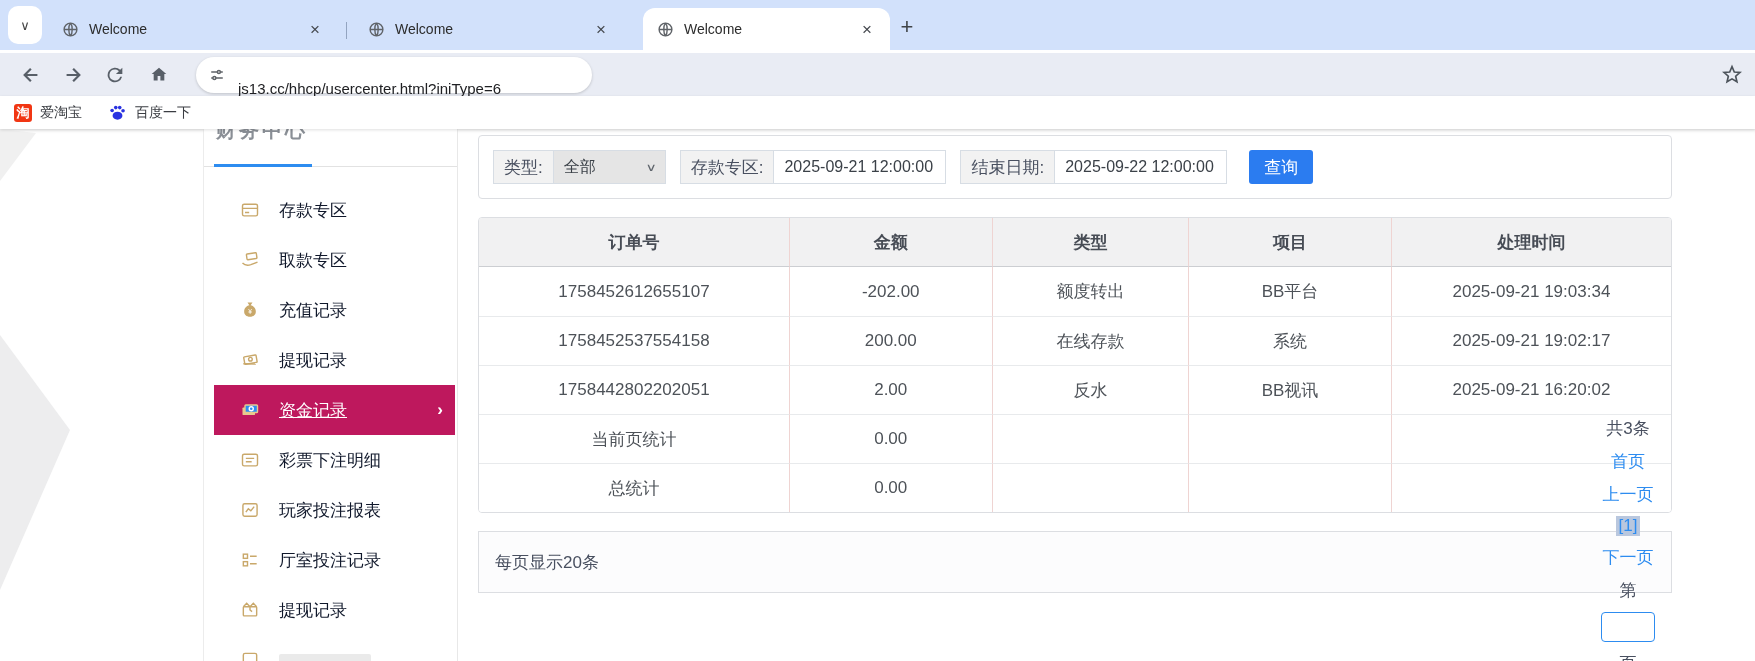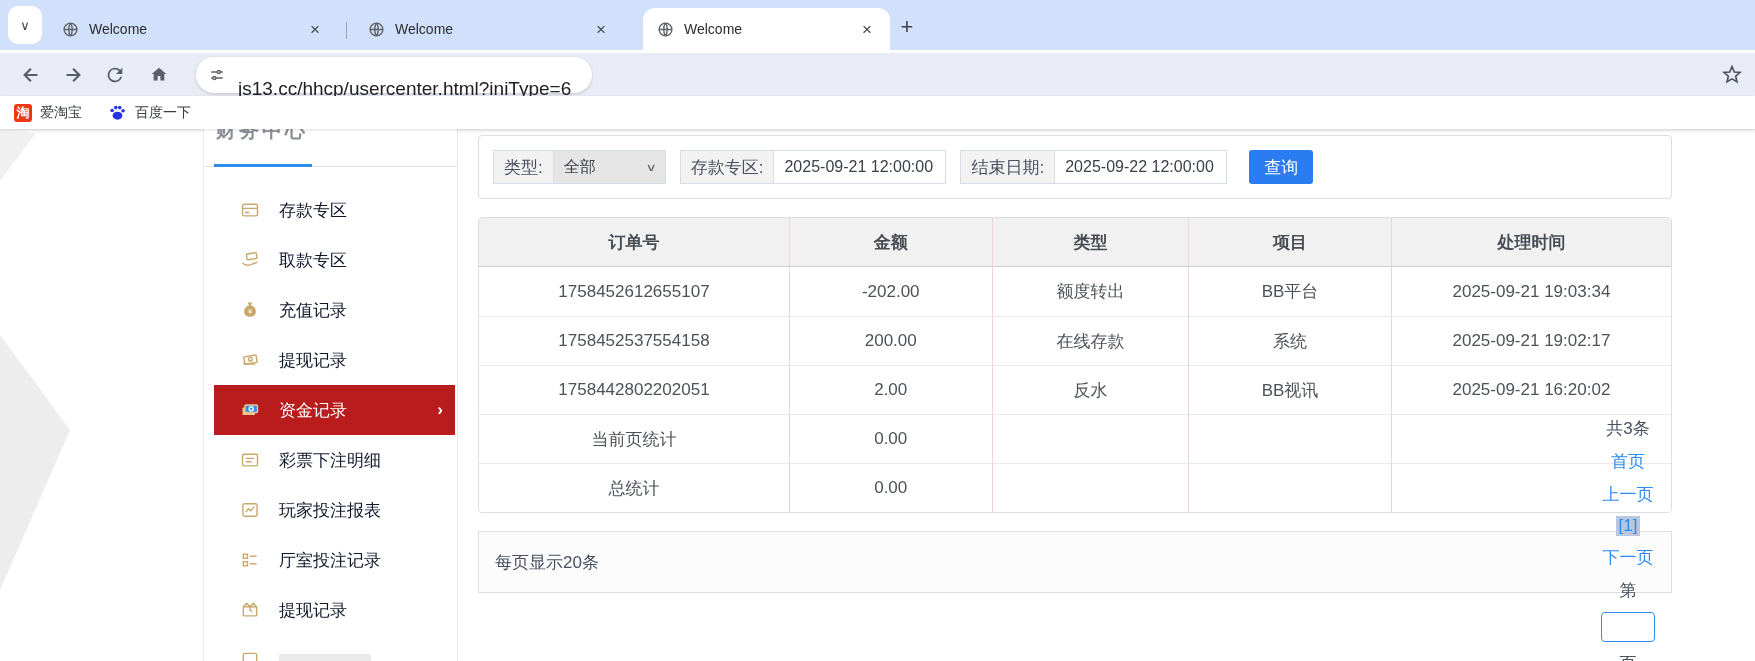--- a/index.html
+++ b/index.html
@@ -19,21 +19,21 @@
   .tab3 { left:643px; width:247px; background:#fff; border-radius:12px 12px 0 0; }
   .tab-divider { position:absolute; left:346px; top:22px; width:1px; height:17px; background:#93a4c0; }
   .new-tab { position:absolute; left:892px; top:12px; width:30px; height:30px; display:flex; align-items:center;
              justify-content:center; font-size:22px; color:#3f4347; cursor:pointer; }
 
   .toolbar { position:absolute; left:0; top:50px; width:1755px; height:46px; background:#e9ecf4; border-top:3px solid #fff; }
   .nav-btn { position:absolute; top:11px; width:24px; height:24px; color:#585f68; cursor:pointer; }
   .nav-btn svg { width:22px; height:22px; }
   .omnibox { position:absolute; left:196px; top:4px; width:396px; height:36px; background:#fff; border-radius:18px;
              box-shadow:0 1px 3px rgba(0,0,0,.18); display:flex; align-items:center; padding:0 12px; gap:12px; }
-  .omnibox .url { font-size:19px; color:#202124; white-space:nowrap;margin-top:27px; }
+  .omnibox .url { font-size:15px; color:#202124; white-space:nowrap;margin-top:27px; }
   .star-btn { position:absolute; right:12px; top:10px; width:22px; height:22px; color:#4c535b; cursor:pointer; }
 
   .bookmarks { position:absolute; left:0; top:96px; width:1755px; height:33px; background:#fff;
                box-shadow:0 1px 3px rgba(0,0,0,.13); display:flex; align-items:center; gap:26px; padding:0 14px; z-index:5; }
   .bookmark { display:flex; align-items:center; gap:8px; font-size:14px; color:#3a3d42; cursor:pointer; }
   .tb-ico { width:18px; height:18px; background:#f13613; color:#fff; border-radius:3px; font-size:13px; font-weight:bold;
             display:flex; align-items:center; justify-content:center; }
   .paw-ico { width:19px; height:19px; }
 
   
@@ -44,21 +44,21 @@
   
   .sidebar { position:absolute; left:203px; top:0; width:255px; height:532px; background:#fff;
              border-left:1px solid #ececec; border-right:1px solid #e8e8e8; overflow:hidden; }
   .sb-title { position:absolute; left:12px; top:-12px; font-size:20px; font-weight:bold; color:#8a8f96; letter-spacing:3px;text-align:right; }
   .sb-divider { position:absolute; left:0; top:37px; width:100%; height:1px; background:#e2e2e2; }
   .sb-divider-blue { position:absolute; left:10px; top:35px; width:98px; height:3px; background:#2d8cf0; }
   .sb-menu { position:absolute; left:0; top:56px; width:100%; }
   .sb-item { position:relative; height:50px; display:flex; align-items:center; padding-left:36px; gap:19px;
              font-size:17px; color:#0f172a; cursor:pointer; }
   .sb-item svg { width:20px; height:20px; flex:0 0 auto; }
-  .sb-item.active { background:#b91c1c; color:#fff; margin-left:10px; margin-right:2px; padding-left:26px; }
+  .sb-item.active { background:#be185d; color:#fff; margin-left:10px; margin-right:2px; padding-left:26px;text-decoration:underline; }
   .sb-item.active .chev { position:absolute; right:12px; font-size:17px; font-weight:bold; color:#fff; }
   .sb-skeleton { width:92px; height:12px; background:#d8d8d8; border-radius:2px; opacity:.55; }
 
   
   .main { position:absolute; left:478px; top:6px; width:1194px; height:530px; }
 
   .filter-panel { position:absolute; left:0; top:0; width:100%; height:64px; border:1px solid #dcdee2; border-radius:4px;
                   background:#fff; display:flex; align-items:center; padding:0 14px; }
   .igroup { display:flex; height:34px; margin-right:14px; }
   .igroup .addon { background:#f2f2f2; border:1px solid #d7dde4; padding:0 10px; display:flex; align-items:center;

